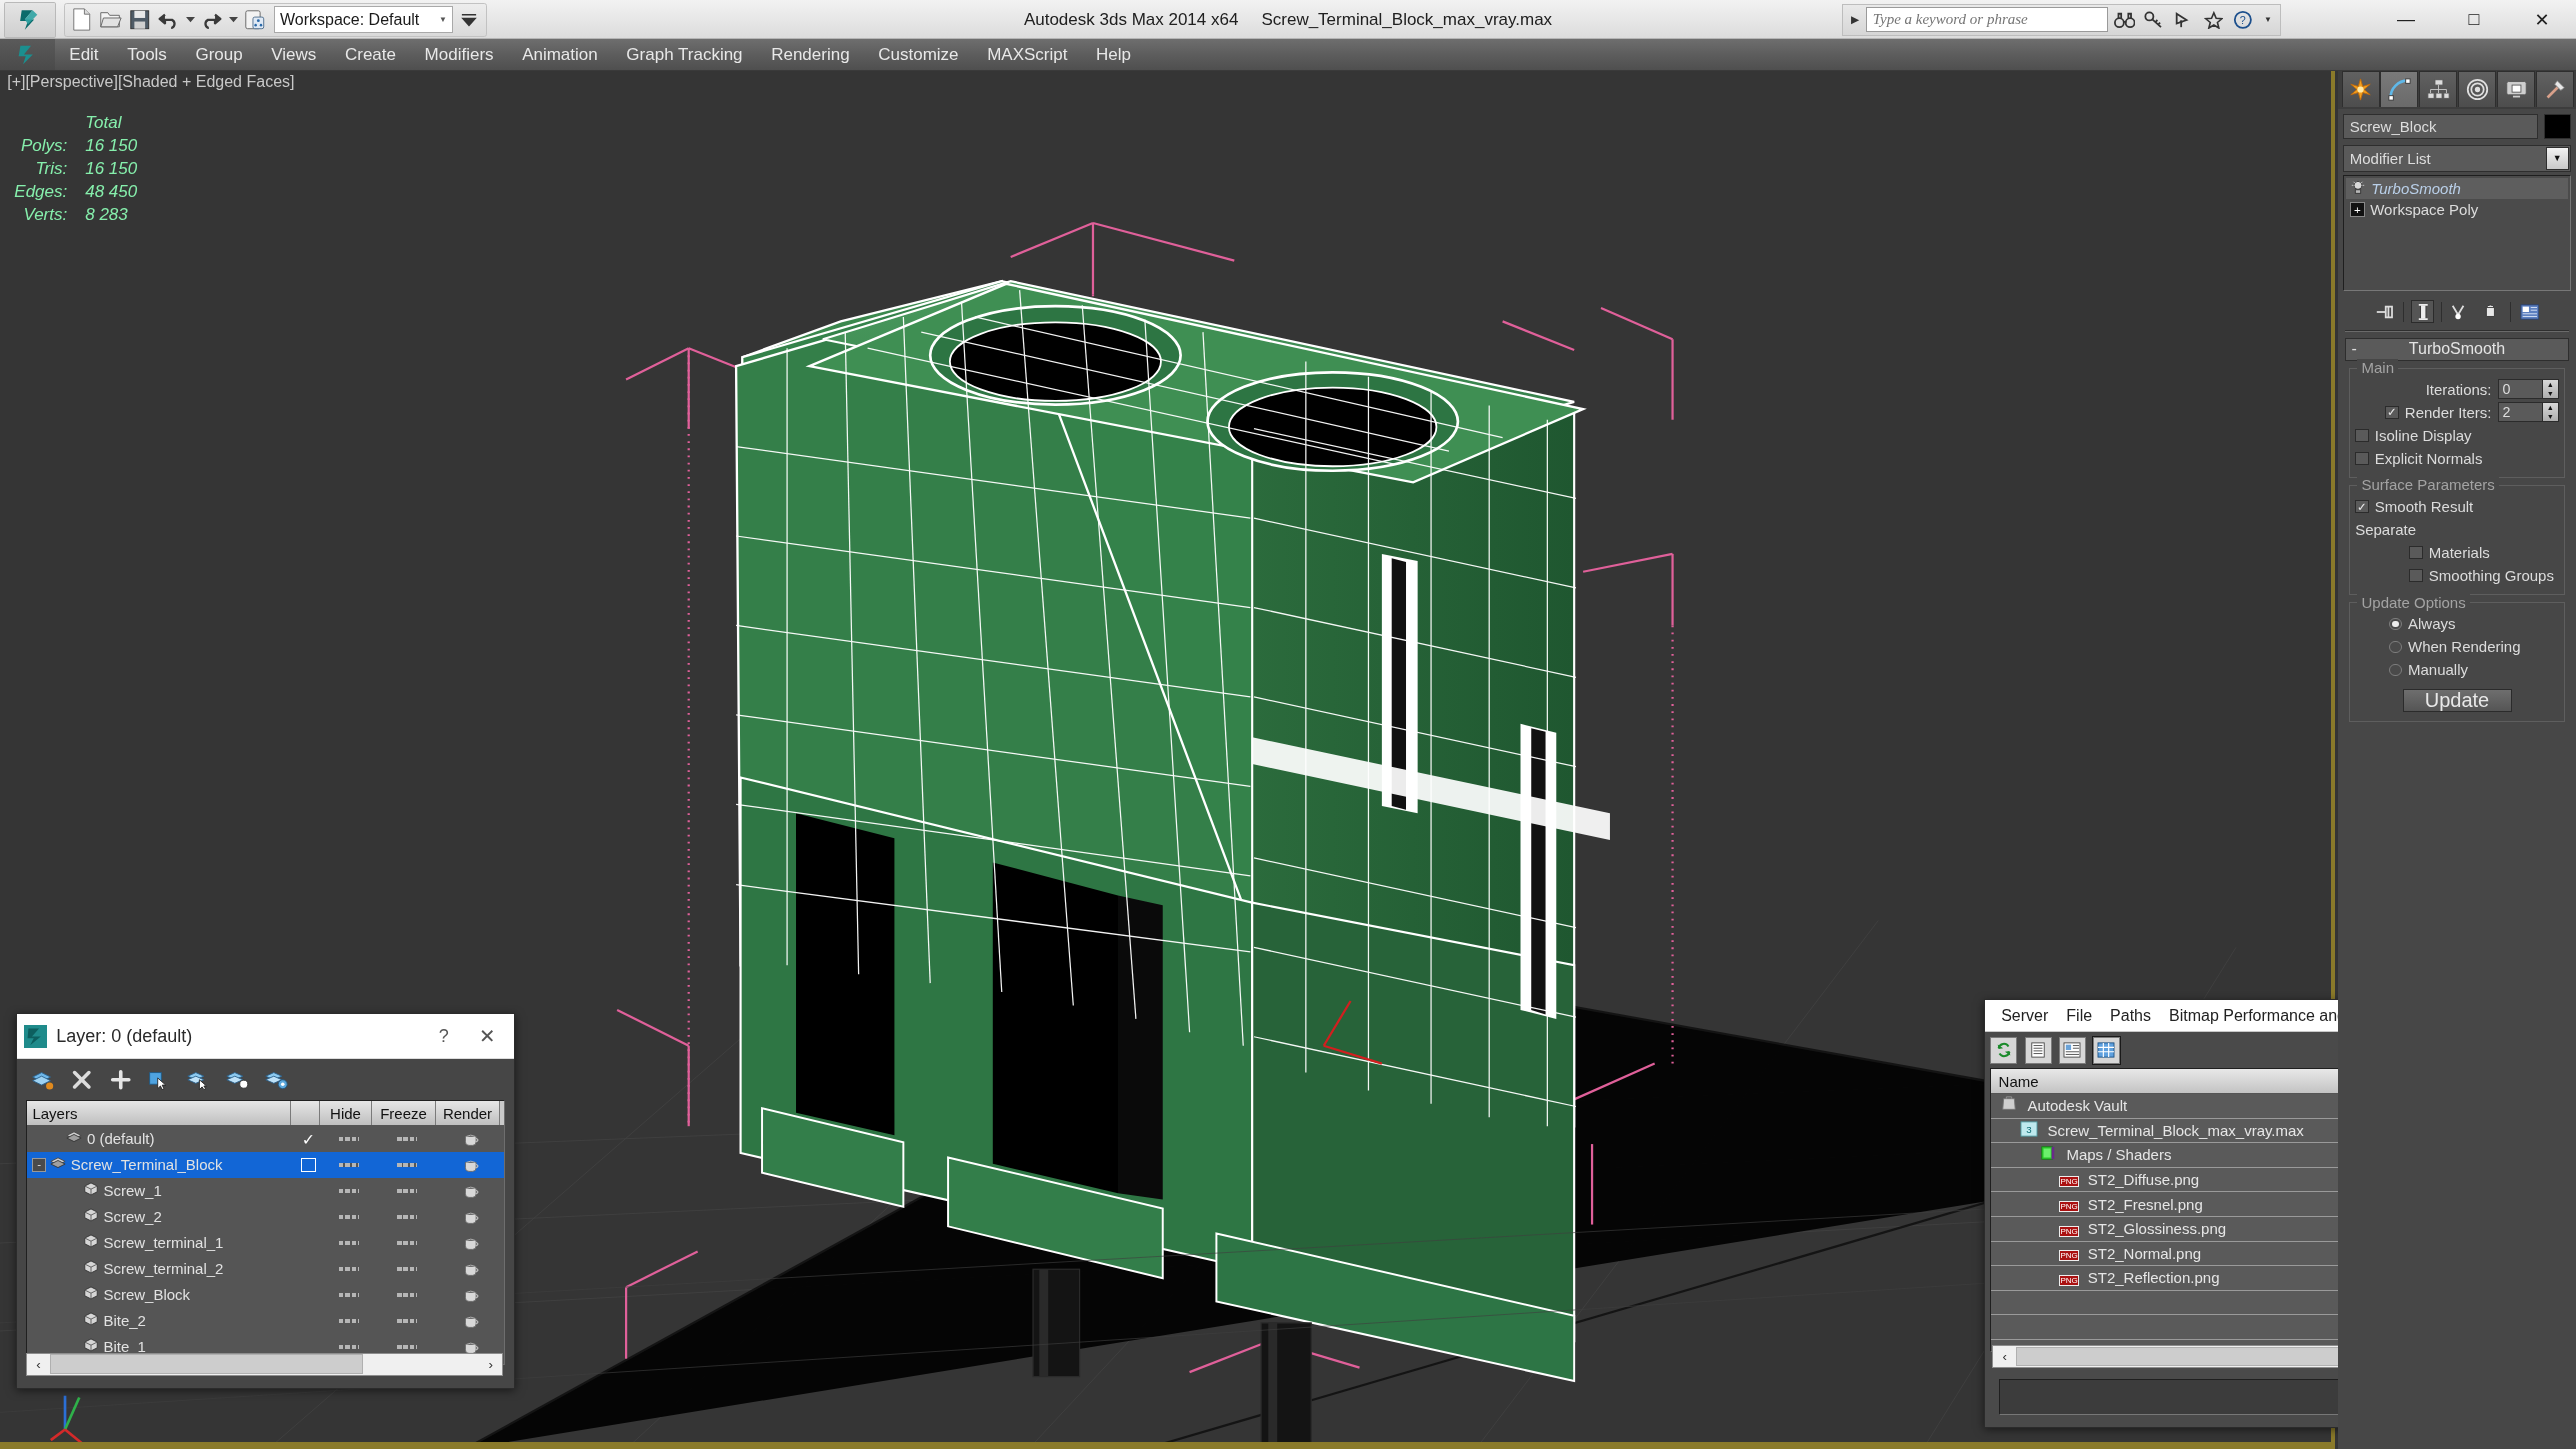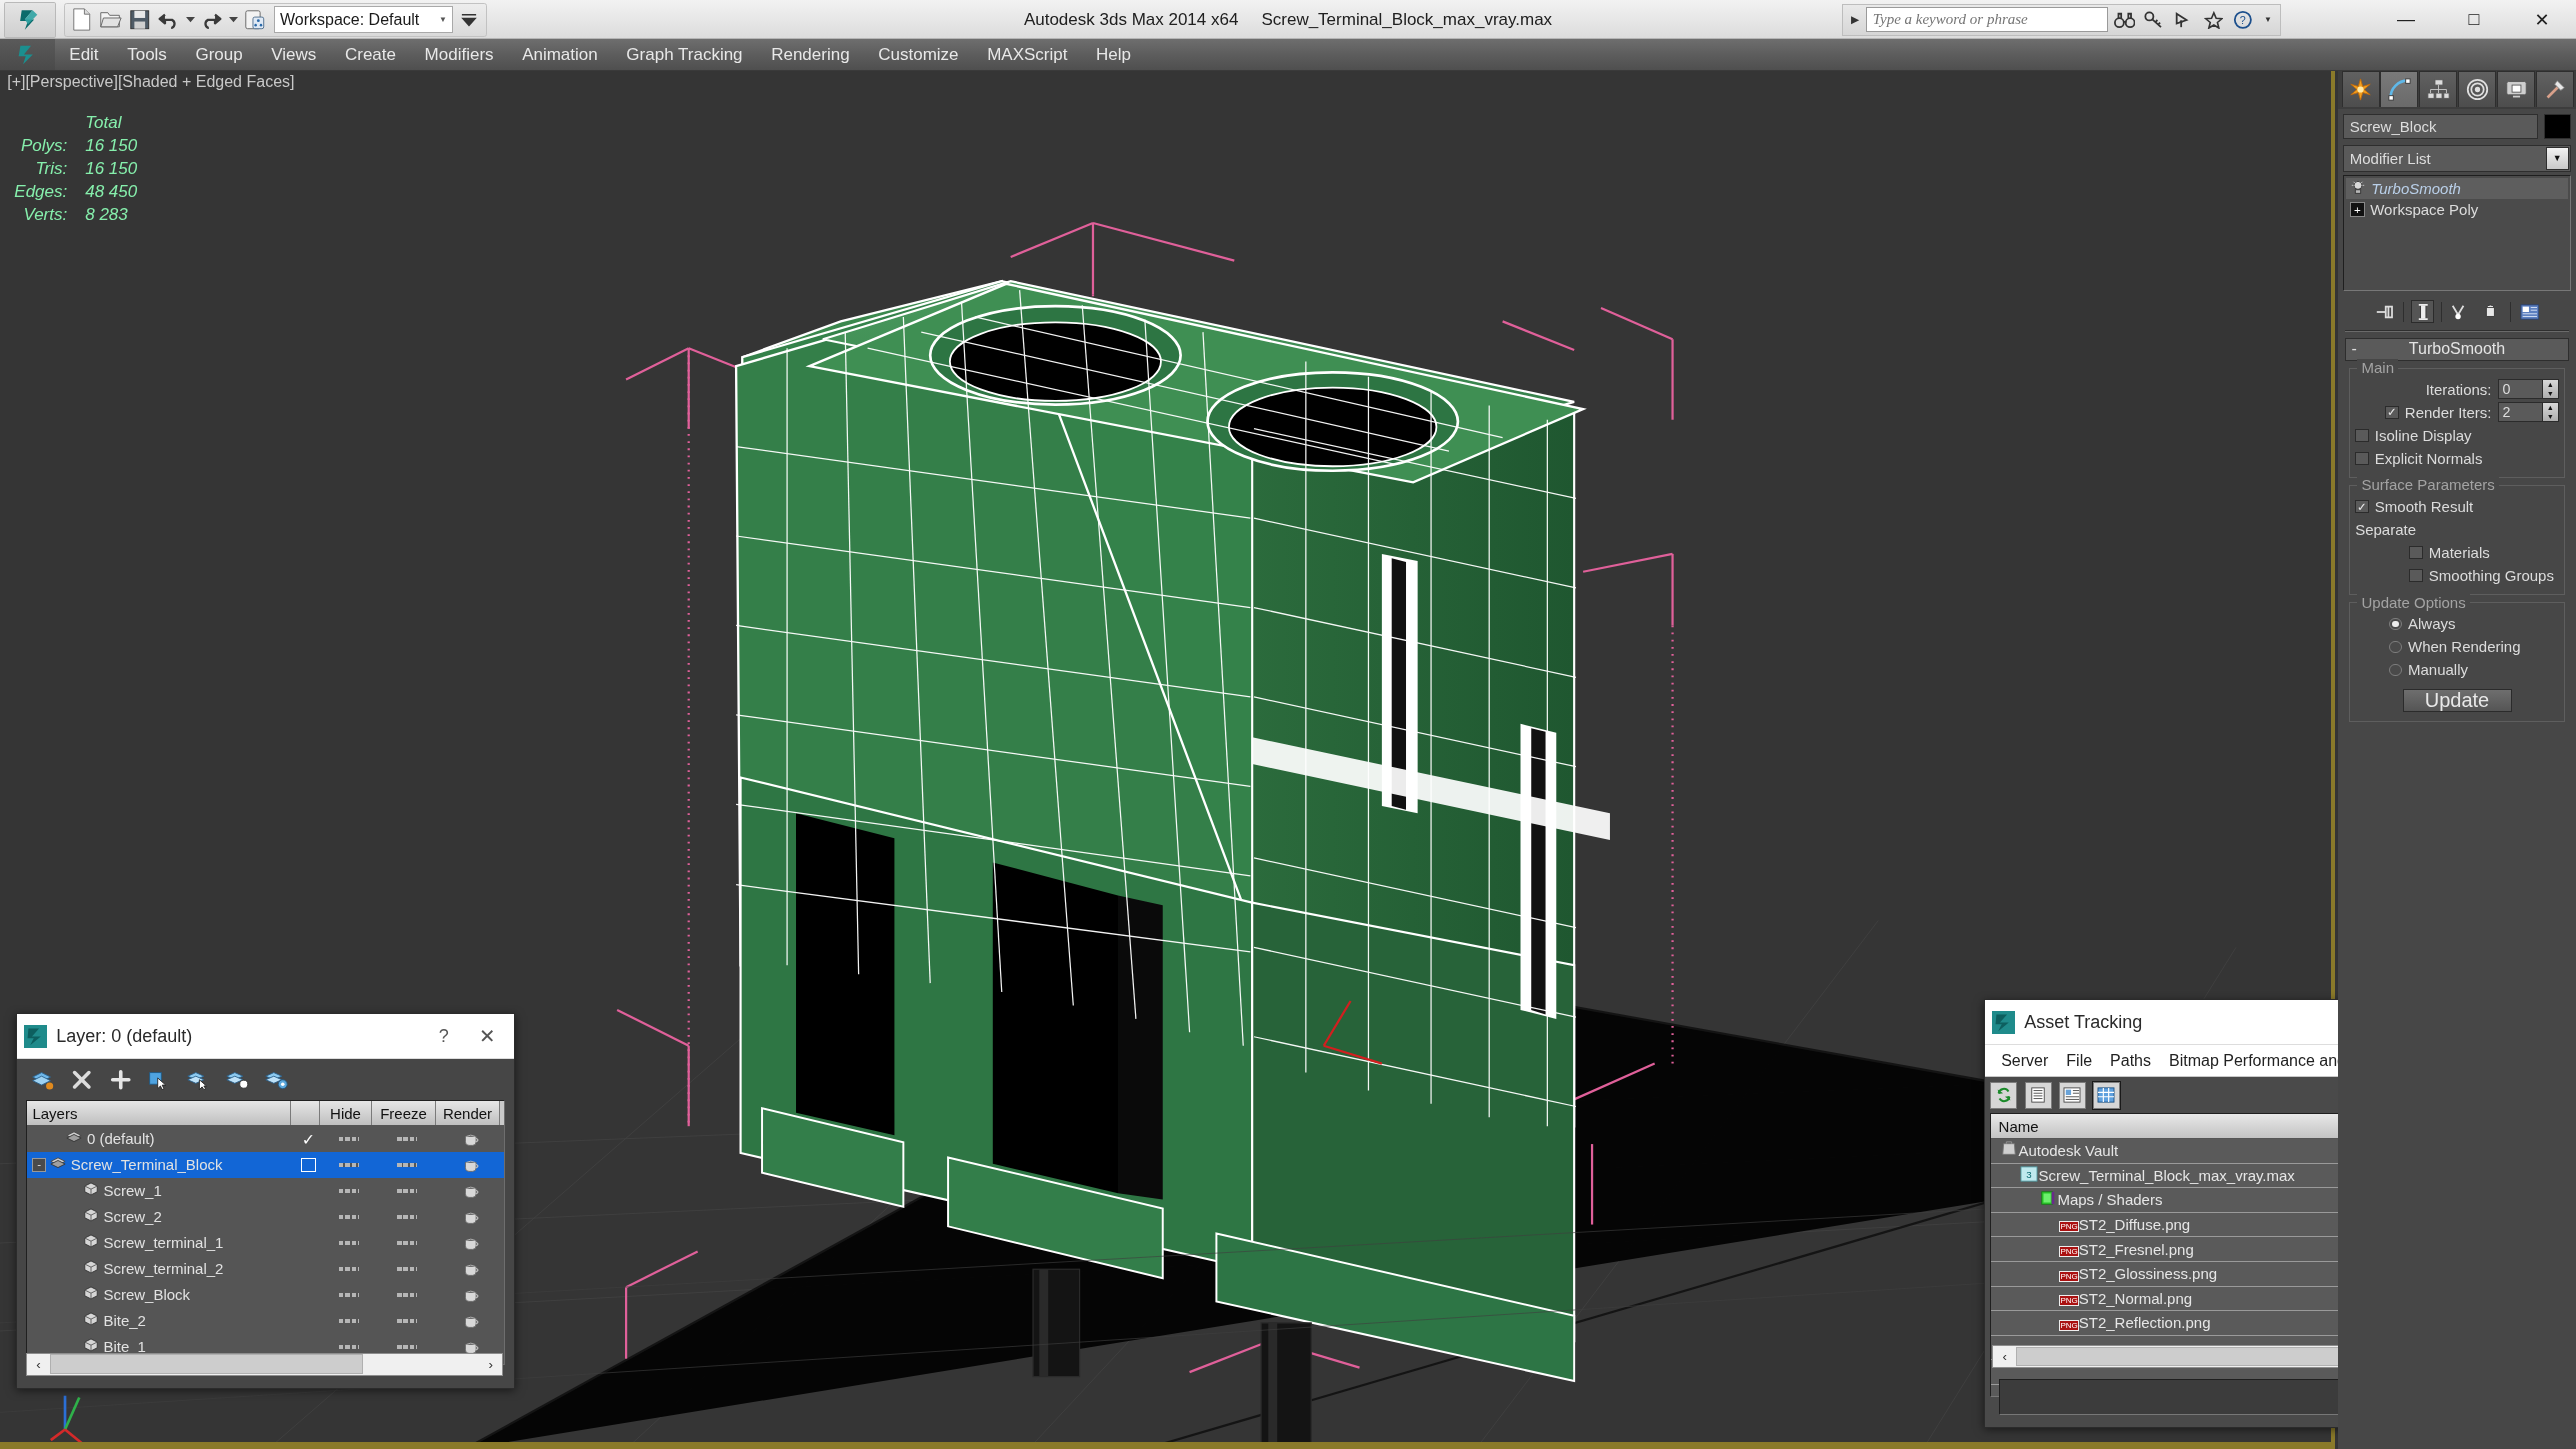--- a/index.html
+++ b/index.html
@@ -167,21 +167,21 @@
     margin:0 5.4px; background:#5a5a5a; border:1.8px solid #1f1f1f;
     border-right-color:#777; border-bottom-color:#777;
     height:284px; overflow:hidden; position:relative;
   }
   .at-head { display:flex; height:25px; background:linear-gradient(180deg,#e8e8e8,#c3c3c3);
     font-size:15px; color:#111; border-bottom:0.9px solid #555;}
   .at-head .c { display:flex; align-items:center; padding-left:7.2px; border-right:0.9px solid #7a7a7a;}
   .at-rows { font-size:15px; color:#e6e6e6; }
   .at-row { display:flex; height:24.6px; align-items:center;
     border-bottom:0.9px solid #9a9a9a; }
-  .at-row .nm { display:flex; align-items:center; gap:0; overflow:hidden; white-space:nowrap;
+  .at-row .nm { display:flex; align-items:center; gap:9px; overflow:hidden; white-space:nowrap;
      border-right:0.9px solid #9a9a9a; height:100%; }
   .at-row .st { padding-left:7.2px; white-space:nowrap; }
   .png-ic { width:19.7px; height:14.3px; background:#aa1111; border:0.9px solid #eee;
     color:#fff; font-size:8px; line-height:12.5px; text-align:center; font-family:"Liberation Sans",sans-serif;}
   .at-status-bar { margin:7.2px 7.2px 0 7.2px; height:36px; background:#3c3c3c;
     border:1.8px solid #1f1f1f; border-right-color:#777; border-bottom-color:#777;}
 
   
   .cmdpanel {
     position:absolute; left:2338px; top:71px; width:238px; height:1378px;
@@ -898,30 +898,20 @@
     </div>
 
     <div class="hscroll">
       <div class="arr">‹</div>
       <div class="thumb" style="width:313px"></div>
       <div class="arr" style="margin-left:auto">›</div>
     </div>
   </div>
 
   <div class="dlg" id="asset-dialog">
-    <div class="dlg-title">
-      <svg class="dlg-icon" viewBox="0 0 26 26">
-        <rect width="26" height="26" fill="#1f8b8b"></rect>
-          <path d="M5 4 L17 4 L9 13 L19 13 L7 23 L11 15 L4 15 Z" fill="#0d5f5f"></path>
-      </svg>
-      <div class="t">Asset Tracking</div>
-      <div class="hbtn">—</div>
-      <div class="hbtn">□</div>
-      <div class="xbtn">✕</div>
-    </div>
 
     <div class="at-menubar">
       <div class="m">Server</div>
       <div class="m">File</div>
       <div class="m">Paths</div>
       <div class="m">Bitmap Performance and Memory</div>
       <div class="m">Options</div>
     </div>
 
     <div class="at-toolbar">

